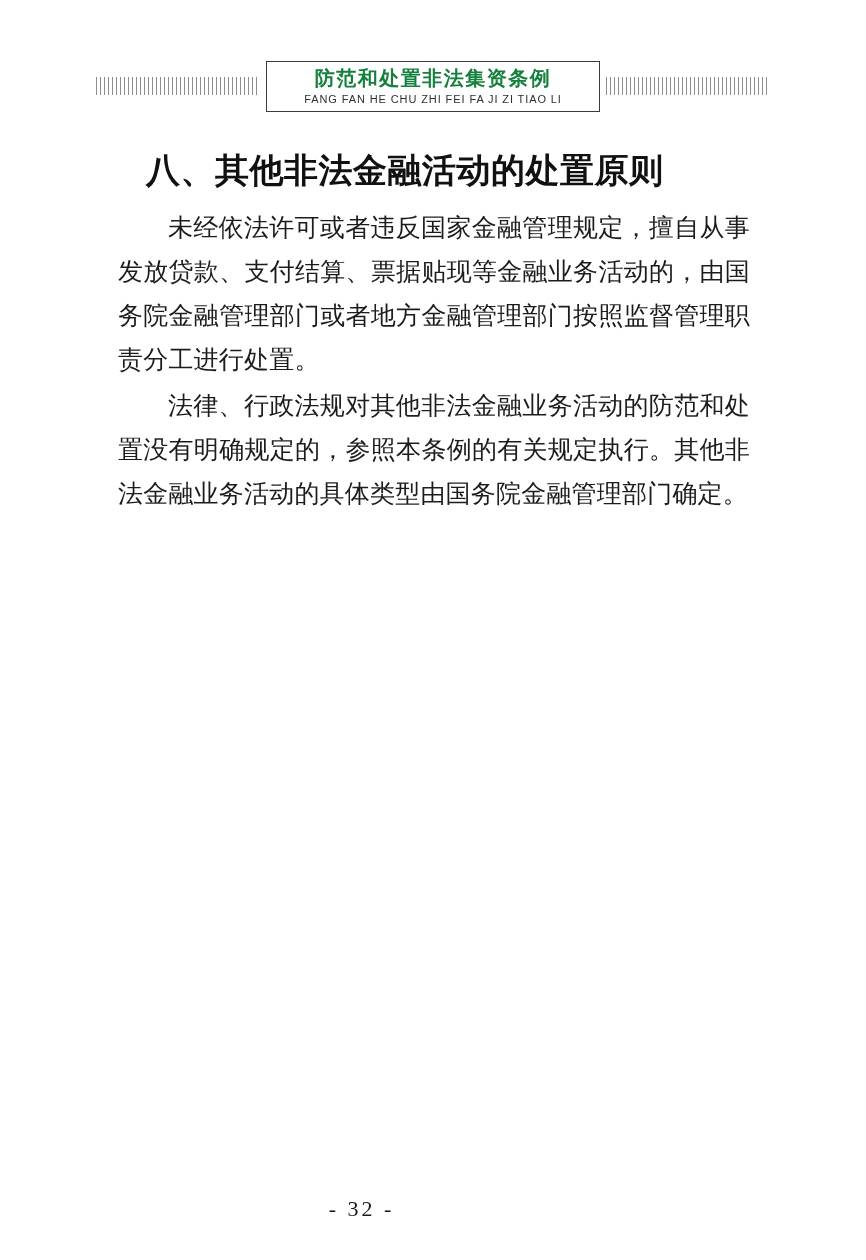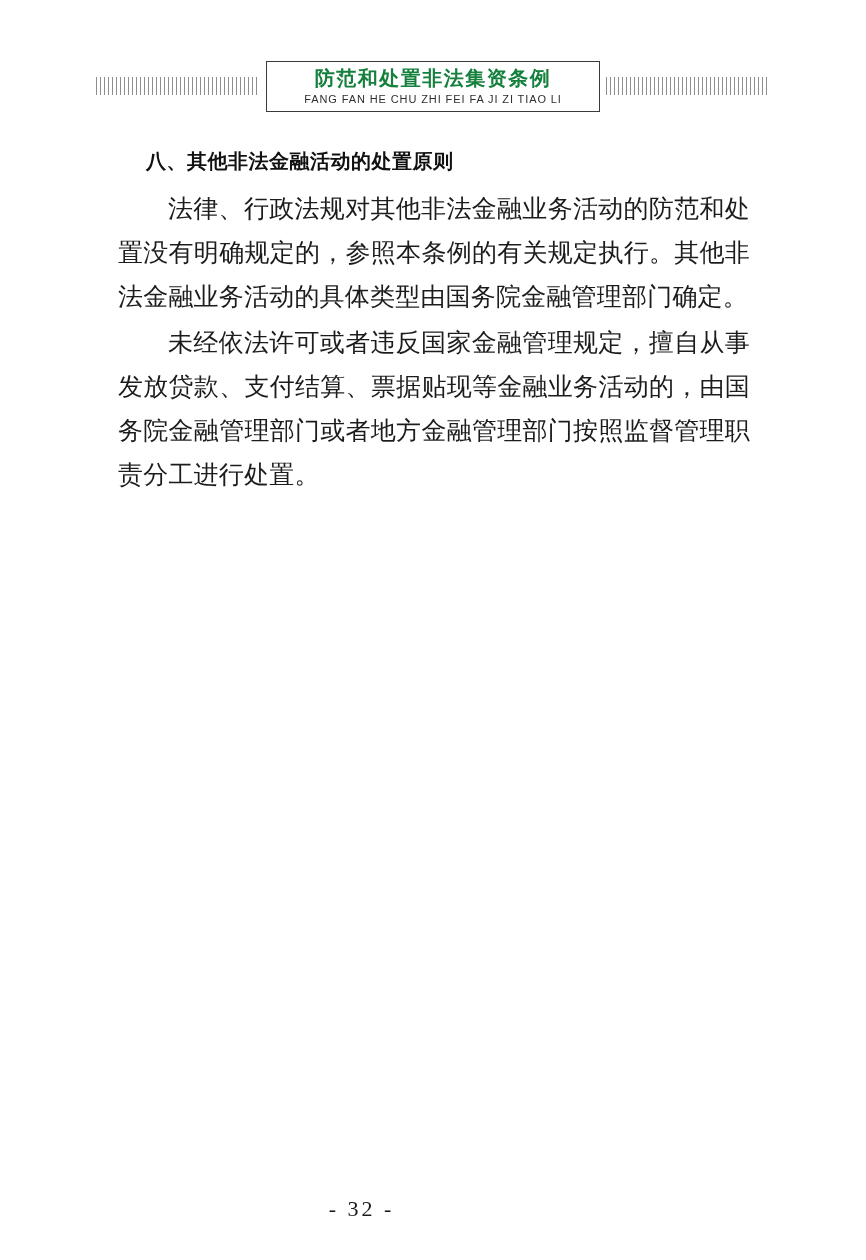--- a/index.html
+++ b/index.html
@@ -82,21 +82,21 @@
   .content {
     position: absolute;
     top: 148px;
     left: 118px;
     width: 632px;
   }
 
   .section-heading {
     font-family: "Liberation Serif", serif;
     font-weight: bold;
-    font-size: 20px;
+    font-size: 34px;
     line-height: 1.35;
     letter-spacing: 0.5px;
     color: #111111;
     text-indent: 28px;
     margin: 0 0 12px 0;
   }
 
   p.body-para {
     font-family: "Liberation Serif", serif;
     font-size: 25px;
@@ -133,21 +133,21 @@
     <div class="header-rule left"></div>
     <div class="header-box">
       <div class="header-title">防范和处置非法集资条例</div>
       <div class="header-pinyin">FANG FAN HE CHU ZHI FEI FA JI ZI TIAO LI</div>
     </div>
     <div class="header-rule right"></div>
   </div>
 
   <div class="content">
     <h2 class="section-heading">八、其他非法金融活动的处置原则</h2>
+    <p class="body-para">未经依法许可或者违反国家金融管理规定，擅自从事发放贷款、支付结算、票据贴现等金融业务活动的，由国务院金融管理部门或者地方金融管理部门按照监督管理职责分工进行处置。</p>
     <p class="body-para">法律、行政法规对其他非法金融业务活动的防范和处置没有明确规定的，参照本条例的有关规定执行。其他非法金融业务活动的具体类型由国务院金融管理部门确定。</p>
-    <p class="body-para">未经依法许可或者违反国家金融管理规定，擅自从事发放贷款、支付结算、票据贴现等金融业务活动的，由国务院金融管理部门或者地方金融管理部门按照监督管理职责分工进行处置。</p>
   </div>
 
   <div class="footer">
     <span class="page-number">- 32 -</span>
   </div>
 
 </div>
 
 </body></html>

